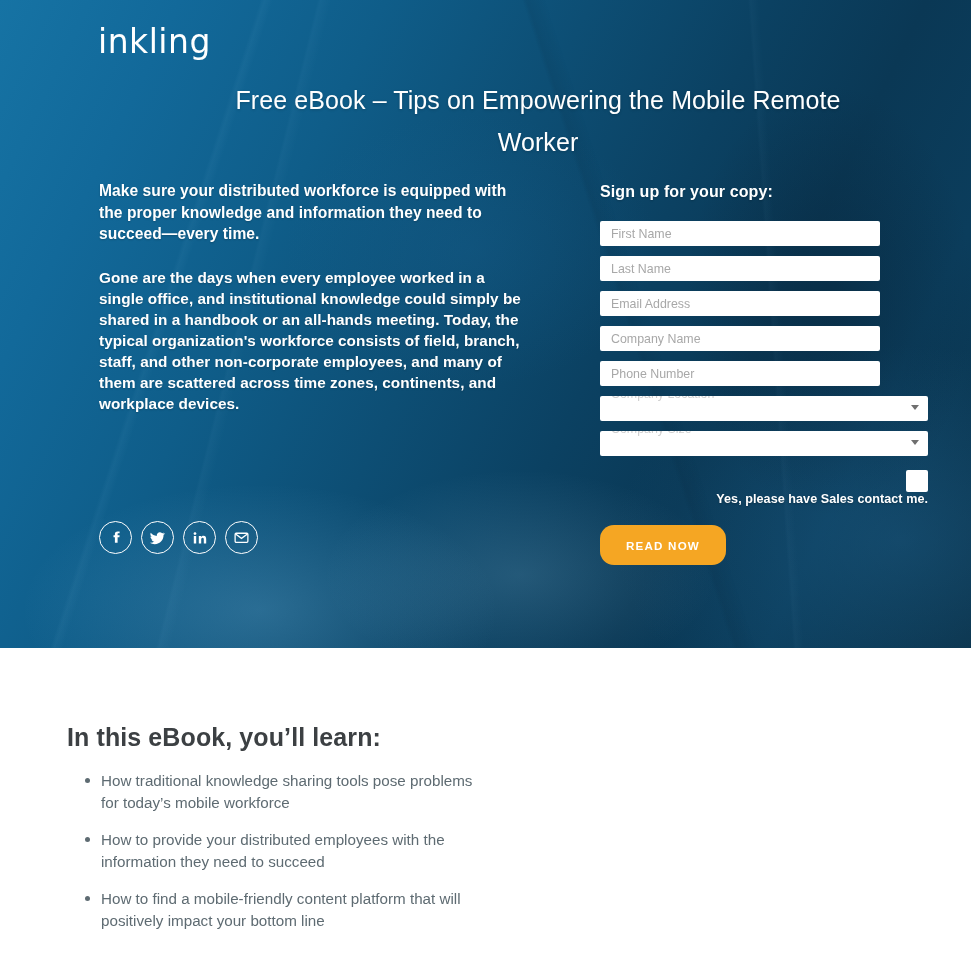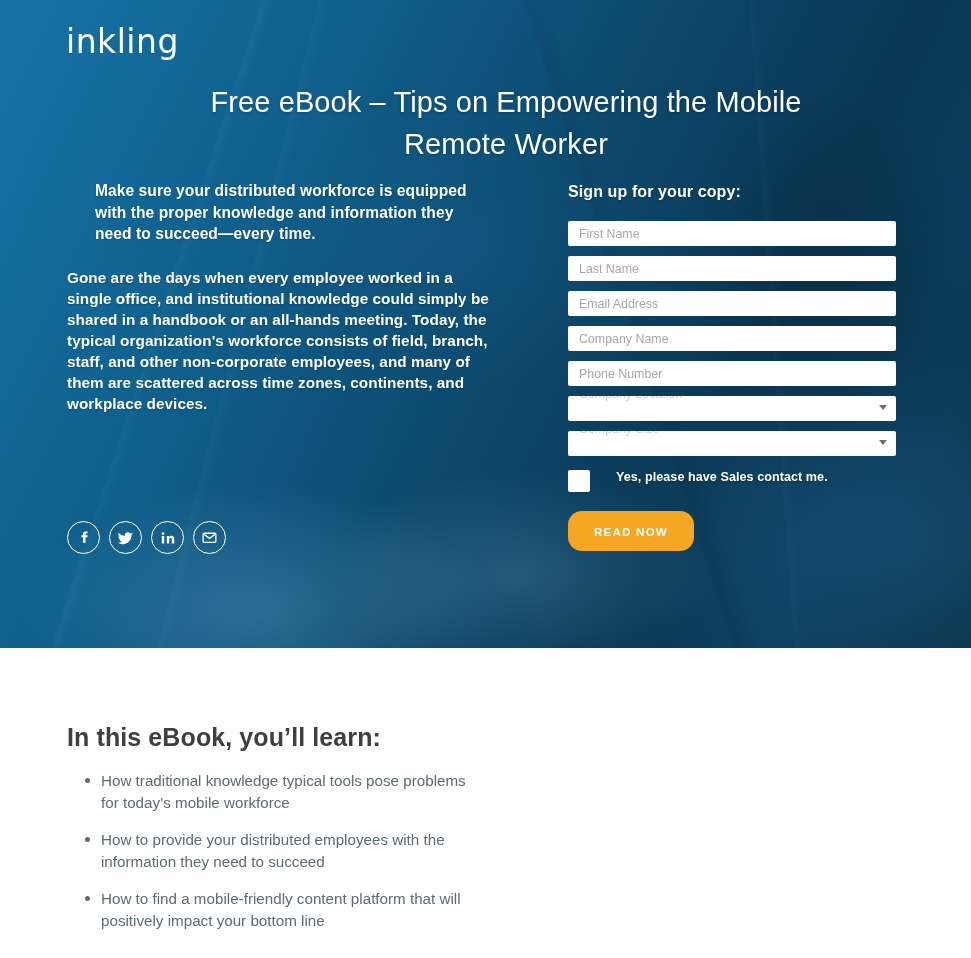--- a/index.html
+++ b/index.html
@@ -12,20 +12,21 @@
     overflow: hidden;
   }
 
   
   .hero {
     position: relative;
     width: 971px;
     height: 648px;
     overflow: hidden;
     background: #11699b;
+    padding-left: 32px;
   }
   .hero-photo2 {
     position: absolute; inset: 0;
     background:
       linear-gradient(116deg,
         #1673a4 0%,
         #12699a 14%,
         #0f5d89 30%,
         #0d4e74 46%,
         #0b4162 60%,
@@ -61,21 +62,21 @@
     font-weight: 400;
     font-family: "DejaVu Sans", sans-serif;
   }
 
   .hero-title {
     position: absolute;
     left: 190px; top: 62px;
     width: 632px;
     text-align: center;
     color: #ffffff;
-    font-size: 29px;
+    font-size: 25px;
     line-height: 42px;
     font-weight: 400;
     letter-spacing: .1px;
     text-shadow: 0 1px 3px rgba(0,0,0,.18);
   }
 
   
   .copy {
     position: absolute;
     left: 67px; top: 180px;
@@ -83,21 +84,21 @@
     color: #ffffff;
   }
   .copy p {
     margin: 0 0 20px 0;
     font-size: 15.3px;
     line-height: 21px;
     font-weight: bold;
     letter-spacing: .05px;
     text-shadow: 0 1px 2px rgba(0,0,0,.2);
   }
-  .copy p.lead { font-size: 15.6px; line-height: 21.5px; margin-bottom: 22px; margin-left: 28px; }
+  .copy p.lead { font-size: 15.6px; line-height: 21.5px; margin-bottom: 22px; }
 
   .social {
     position: absolute;
     left: 67px; top: 521px;
     display: flex;
     gap: 9px;
   }
   .social-btn {
     width: 33px; height: 33px;
     border: 1.6px solid #ffffff;
@@ -115,21 +116,21 @@
   }
   .form-title {
     color: #ffffff;
     font-size: 16px;
     font-weight: bold;
     margin: 0 0 20px 0;
     letter-spacing: .1px;
     text-shadow: 0 1px 2px rgba(0,0,0,.2);
   }
   .field {
-    width: 328px;
+    width: 280px;
     height: 25px;
     background: #ffffff;
     border: none;
     border-radius: 2px;
     margin-bottom: 10px;
     padding: 0 11px;
     font-family: "Liberation Sans", sans-serif;
     font-size: 12.4px;
     color: #555;
     display: block;
@@ -162,23 +163,24 @@
     position: absolute;
     right: 9px; top: 9px;
     width: 0; height: 0;
     border-left: 4px solid transparent;
     border-right: 4px solid transparent;
     border-top: 5px solid #6f6f6f;
     pointer-events: none;
   }
   .checkrow {
     display: flex;
-    align-items: flex-start;
+    align-items: flex-end;
     margin-top: 14px;
     margin-bottom: 19px;
+    flex-direction: column;
   }
   .checkbox {
     width: 22px; height: 22px;
     background: #ffffff;
     border-radius: 2px;
     cursor: pointer;
     flex: 0 0 auto;
   }
   .checklabel {
     color: #ffffff;
@@ -319,18 +321,18 @@
     </div>
 
   </div>
 </div>
 
 <div class="lower">
 
   <div class="learn-title">In this eBook, you’ll learn:</div>
 
   <ul class="learn-list">
-    <li>How traditional knowledge typical tools pose problems for today’s mobile workforce</li>
+    <li>How traditional knowledge sharing tools pose problems for today’s mobile workforce</li>
     <li>How to provide your distributed employees with the information they need to succeed</li>
     <li>How to find a mobile-friendly content platform that will positively impact your bottom line</li>
   </ul>
 
 </div>
 
 </body></html>

